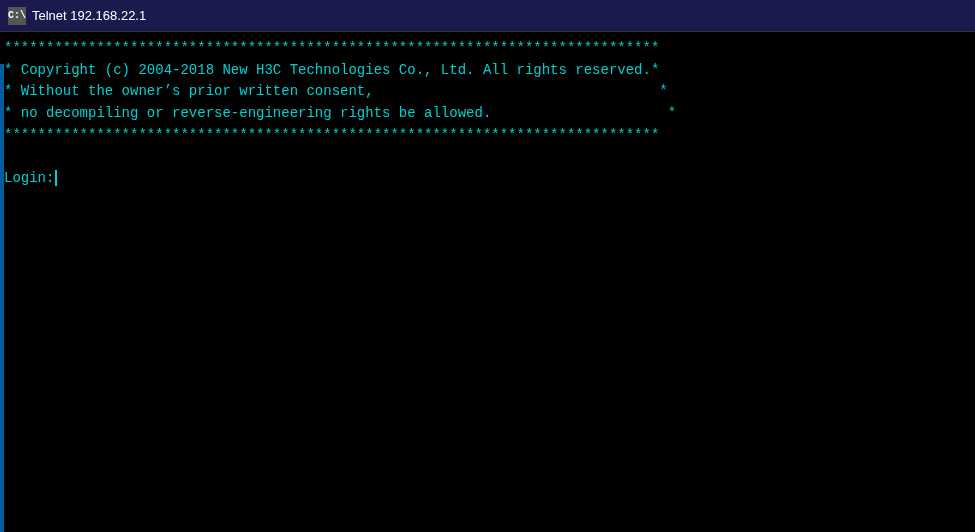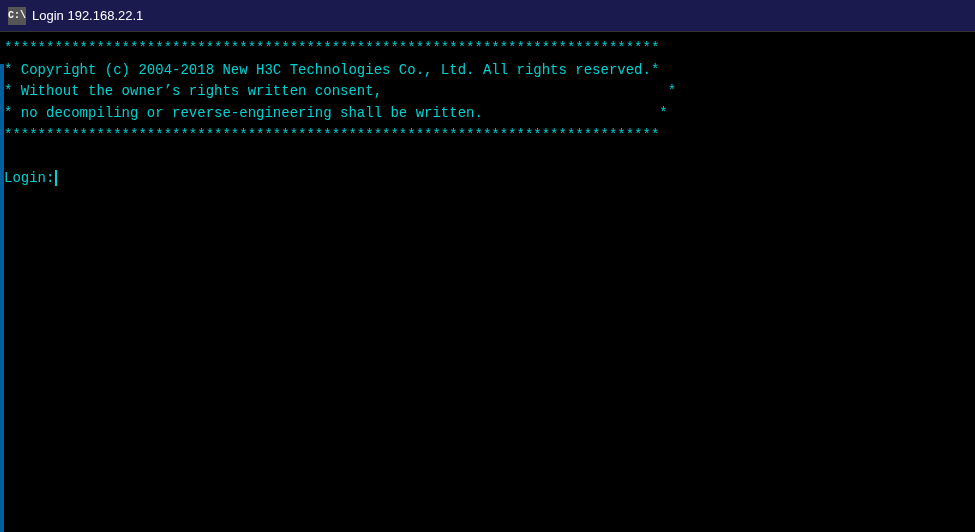--- a/index.html
+++ b/index.html
@@ -77,25 +77,25 @@
       width: 4px;
       height: calc(100% - 32px);
       background: #005f9e;
     }
   </style>
 </head>
 <body>
 
 <div class="title-bar">
   <div class="title-bar-icon">C:\</div>
-  <span class="title-bar-text">Login 192.168.22.1</span>
+  <span class="title-bar-text">Telnet 192.168.22.1</span>
 </div>
 
 <div style="position:relative; height: calc(100% - 32px);">
   <div class="left-accent"></div>
   <div class="terminal"><span>******************************************************************************</span>
 <span>* Copyright (c) 2004-2018 New H3C Technologies Co., Ltd. All rights reserved.*</span>
-<span>* Without the owner’s rights written consent,                                  *</span>
-<span>* no decompiling or reverse-engineering shall be written.                     *</span>
+<span>* Without the owner’s prior written consent,                                  *</span>
+<span>* no decompiling or reverse-engineering rights be allowed.                     *</span>
 <span>******************************************************************************</span>
 <span></span>
 <span>Login:</span><span class="cursor"></span></div>
 </div>
 
 </body></html>

